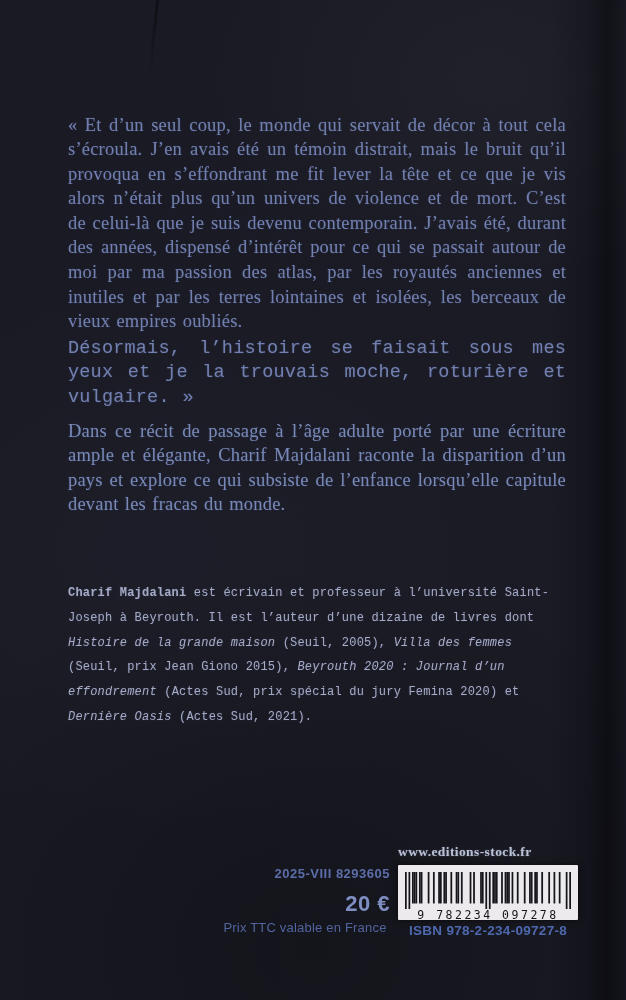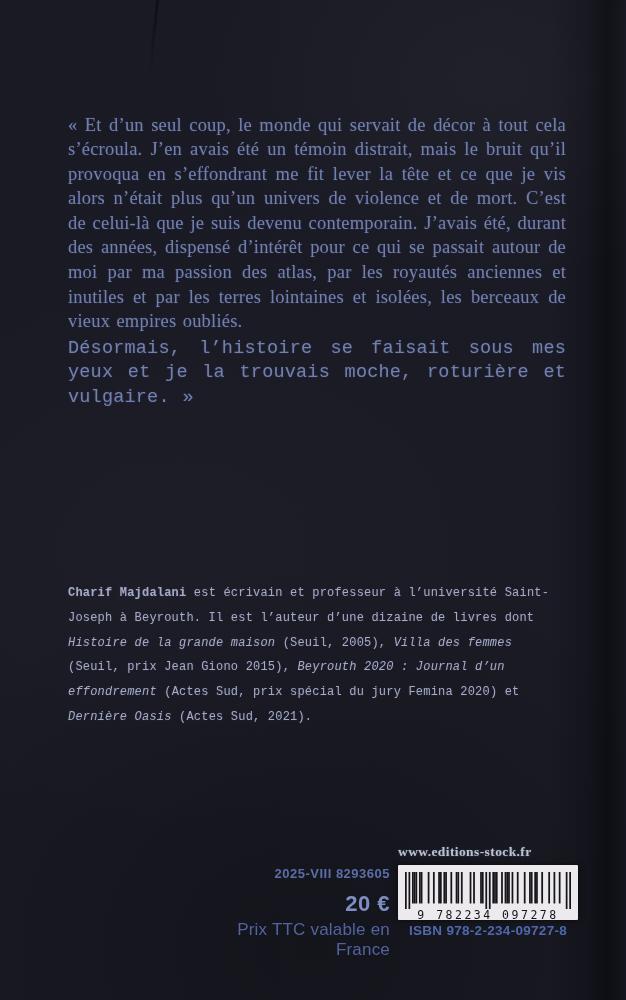--- a/index.html
+++ b/index.html
@@ -60,32 +60,33 @@
   .isbn{
     position:absolute;left:396px;top:923px;width:184px;
     text-align:center;font-size:13.5px;font-weight:700;letter-spacing:0.3px;
   }
 
   .pricing{
     position:absolute;right:236px;top:866px;width:170px;text-align:right;
   }
   .print-code{font-size:13px;letter-spacing:0.5px;font-weight:bold;}
   .price{font-size:22px;font-weight:700;margin-top:10px;letter-spacing:0.5px;}
-  .price-note{font-size:17px;margin-top:3px;letter-spacing:0.2px;}
+  .price-note{font-size:13px;margin-top:3px;letter-spacing:0.2px;text-align:center;}
 </style>
 </head>
 <body>
 
 <div class="cover">
   <div class="crease"></div>
 
   <p class="serif quote-p1" style="color: rgb(114, 128, 176);">« Et d’un seul coup, le monde qui servait de décor à tout cela s’écroula. J’en avais été un témoin distrait, mais le bruit qu’il provoqua en s’effondrant me fit lever la tête et ce que je vis alors n’était plus qu’un univers de violence et de mort. C’est de celui-là que je suis devenu contemporain. J’avais été, durant des années, dispensé d’intérêt pour ce qui se passait autour de moi par ma passion des atlas, par les royautés anciennes et inutiles et par les terres lointaines et isolées, les berceaux de vieux empires oubliés.</p>
 
   <p class="serif quote-p2" style="color: rgb(114, 128, 176);">Désormais, l’histoire se faisait sous mes yeux et je la trouvais moche, roturière et vulgaire. »</p>
 
+  <p class="serif description" style="color: rgb(120, 137, 183);">Dans ce récit de passage à l’âge adulte porté par une écriture ample et élégante, Charif Majdalani raconte la disparition d’un pays et explore ce qui subsiste de l’enfance lorsqu’elle capitule devant les fracas du monde.</p>
 
   <p class="sans bio" style="color: rgb(165, 170, 198);"><span style="font-weight: 700;">Charif Majdalani</span><span> est écrivain et professeur à l’université Saint-Joseph à Beyrouth. Il est l’auteur d’une dizaine de livres dont </span><span style="font-style: italic;">Histoire de la grande maison</span><span> (Seuil, 2005), </span><span style="font-style: italic;">Villa des femmes</span><span> (Seuil, prix Jean Giono 2015), </span><span style="font-style: italic;">Beyrouth 2020 : Journal d’un effondrement</span><span> (Actes Sud, prix spécial du jury Femina 2020) et </span><span style="font-style: italic;">Dernière Oasis</span><span> (Actes Sud, 2021).</span></p>
 
   <div class="serif website" style="color: rgb(185, 193, 214);">www.editions-stock.fr</div>
 
   <div class="barcode-box" style="background: rgb(236, 234, 236);">
     <svg class="barcode-bars" viewBox="0 0 95 40" preserveAspectRatio="none" aria-hidden="true">
         <rect x="0" y="0" width="1" height="40" fill="#15151b"></rect>
         <rect x="2" y="0" width="1" height="40" fill="#15151b"></rect>
         <rect x="4" y="0" width="1" height="34" fill="#15151b"></rect>

